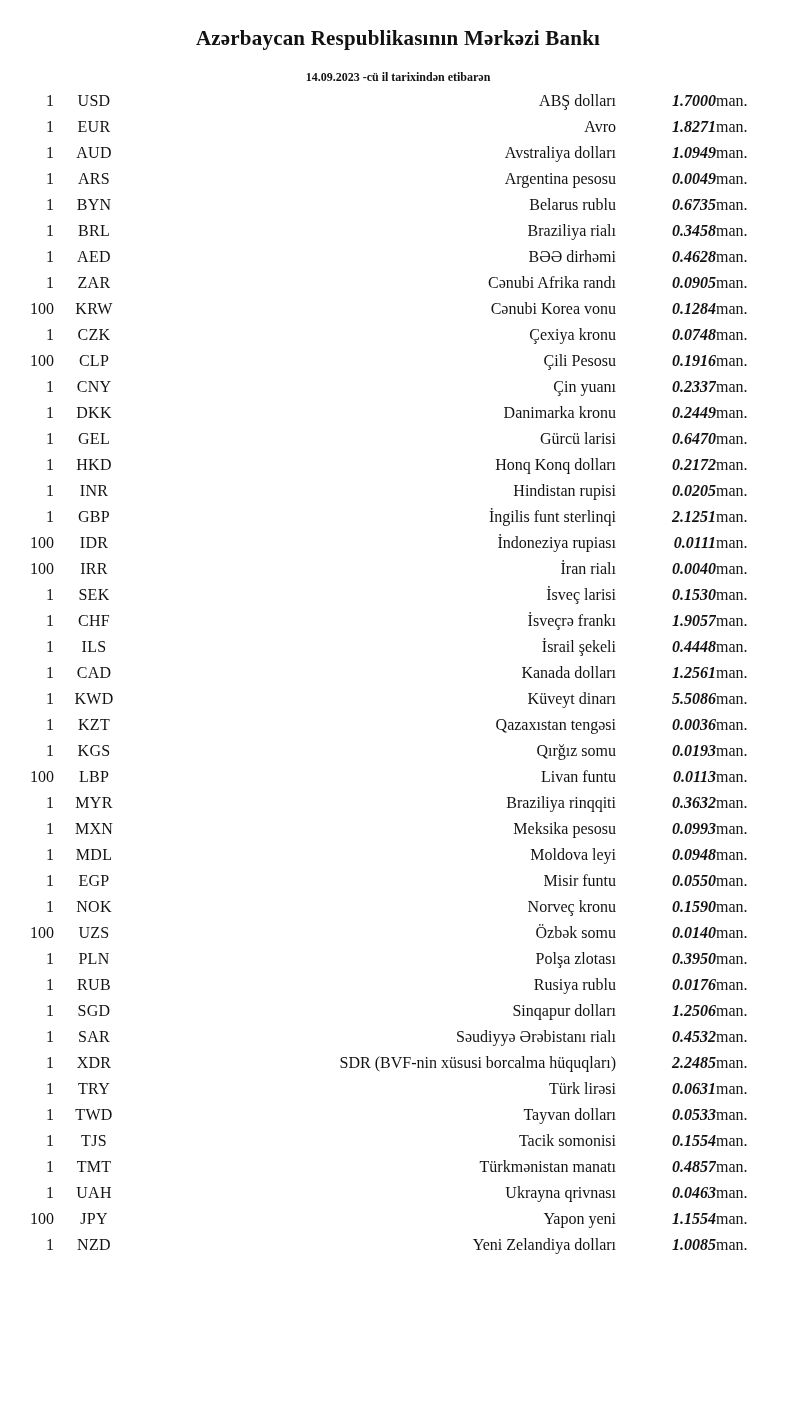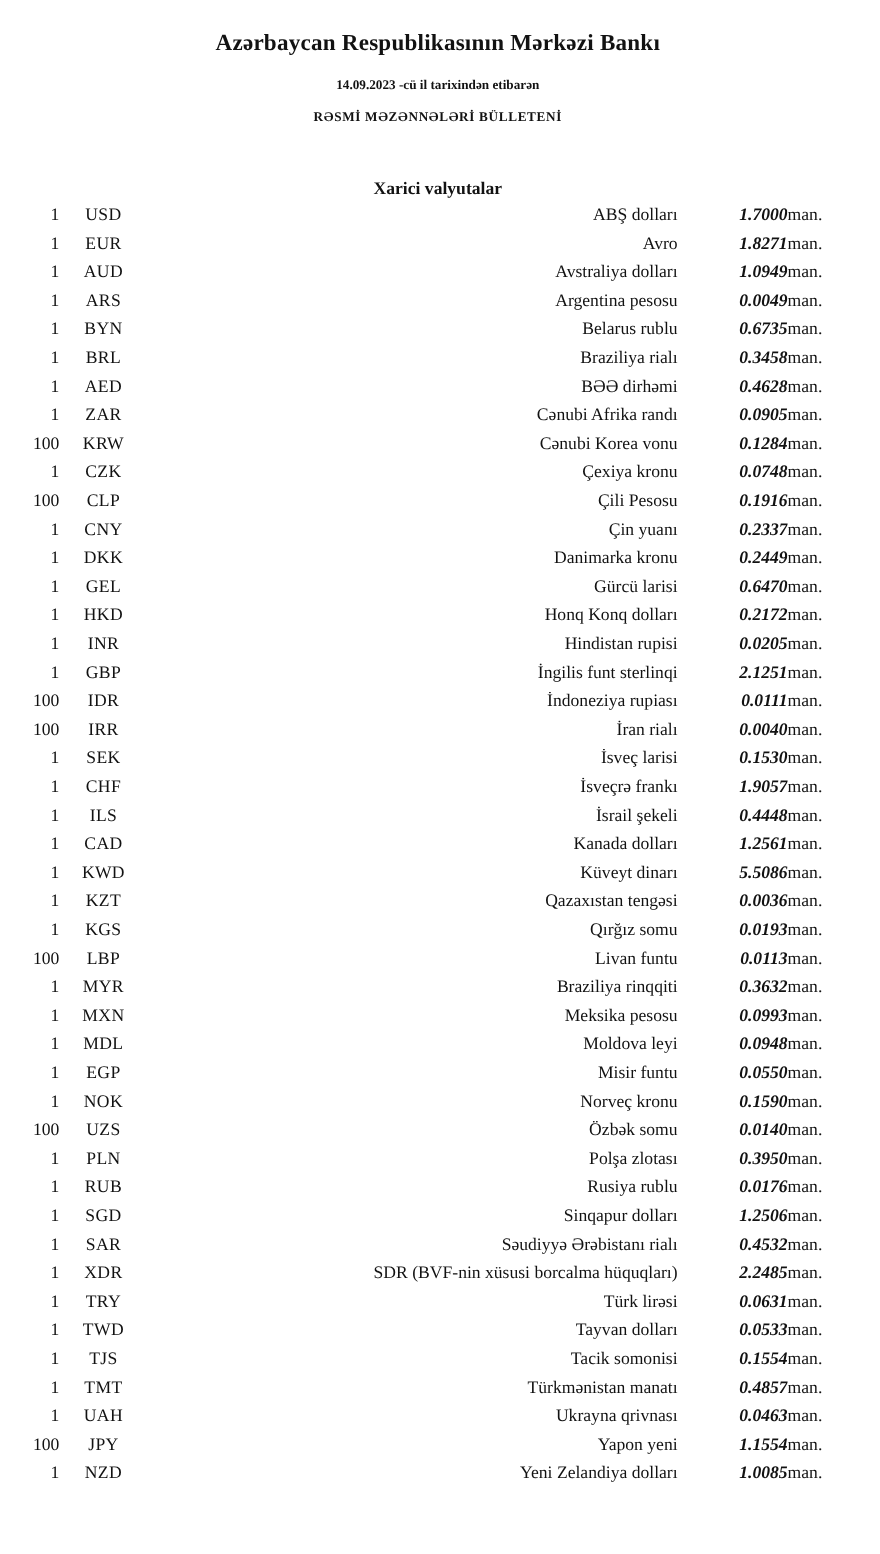--- a/index.html
+++ b/index.html
@@ -62,24 +62,22 @@
   td.unit { width: 60px; text-align: left; padding-left: 14px; }
 </style>
 </head>
 <body>
 
 <div class="page">
 
   <div class="header">
     <div class="title">Azərbaycan Respublikasının Mərkəzi Bankı</div>
     <div class="sub">14.09.2023 -cü il tarixindən etibarən</div>
-    <div class="sub caps">RƏSMİ MƏZƏNNƏLƏRİ BÜLLETENİ</div>
   </div>
 
-  <div class="section-title">Xarici valyutalar</div>
 
   <table class="rates">
     <tbody id="rates-body">
         <tr>
           <td class="qty">1</td>
           <td class="code">USD</td>
           <td class="name">ABŞ dolları</td>
           <td class="rate">1.7000</td>
           <td class="unit">man.</td>
         </tr>

